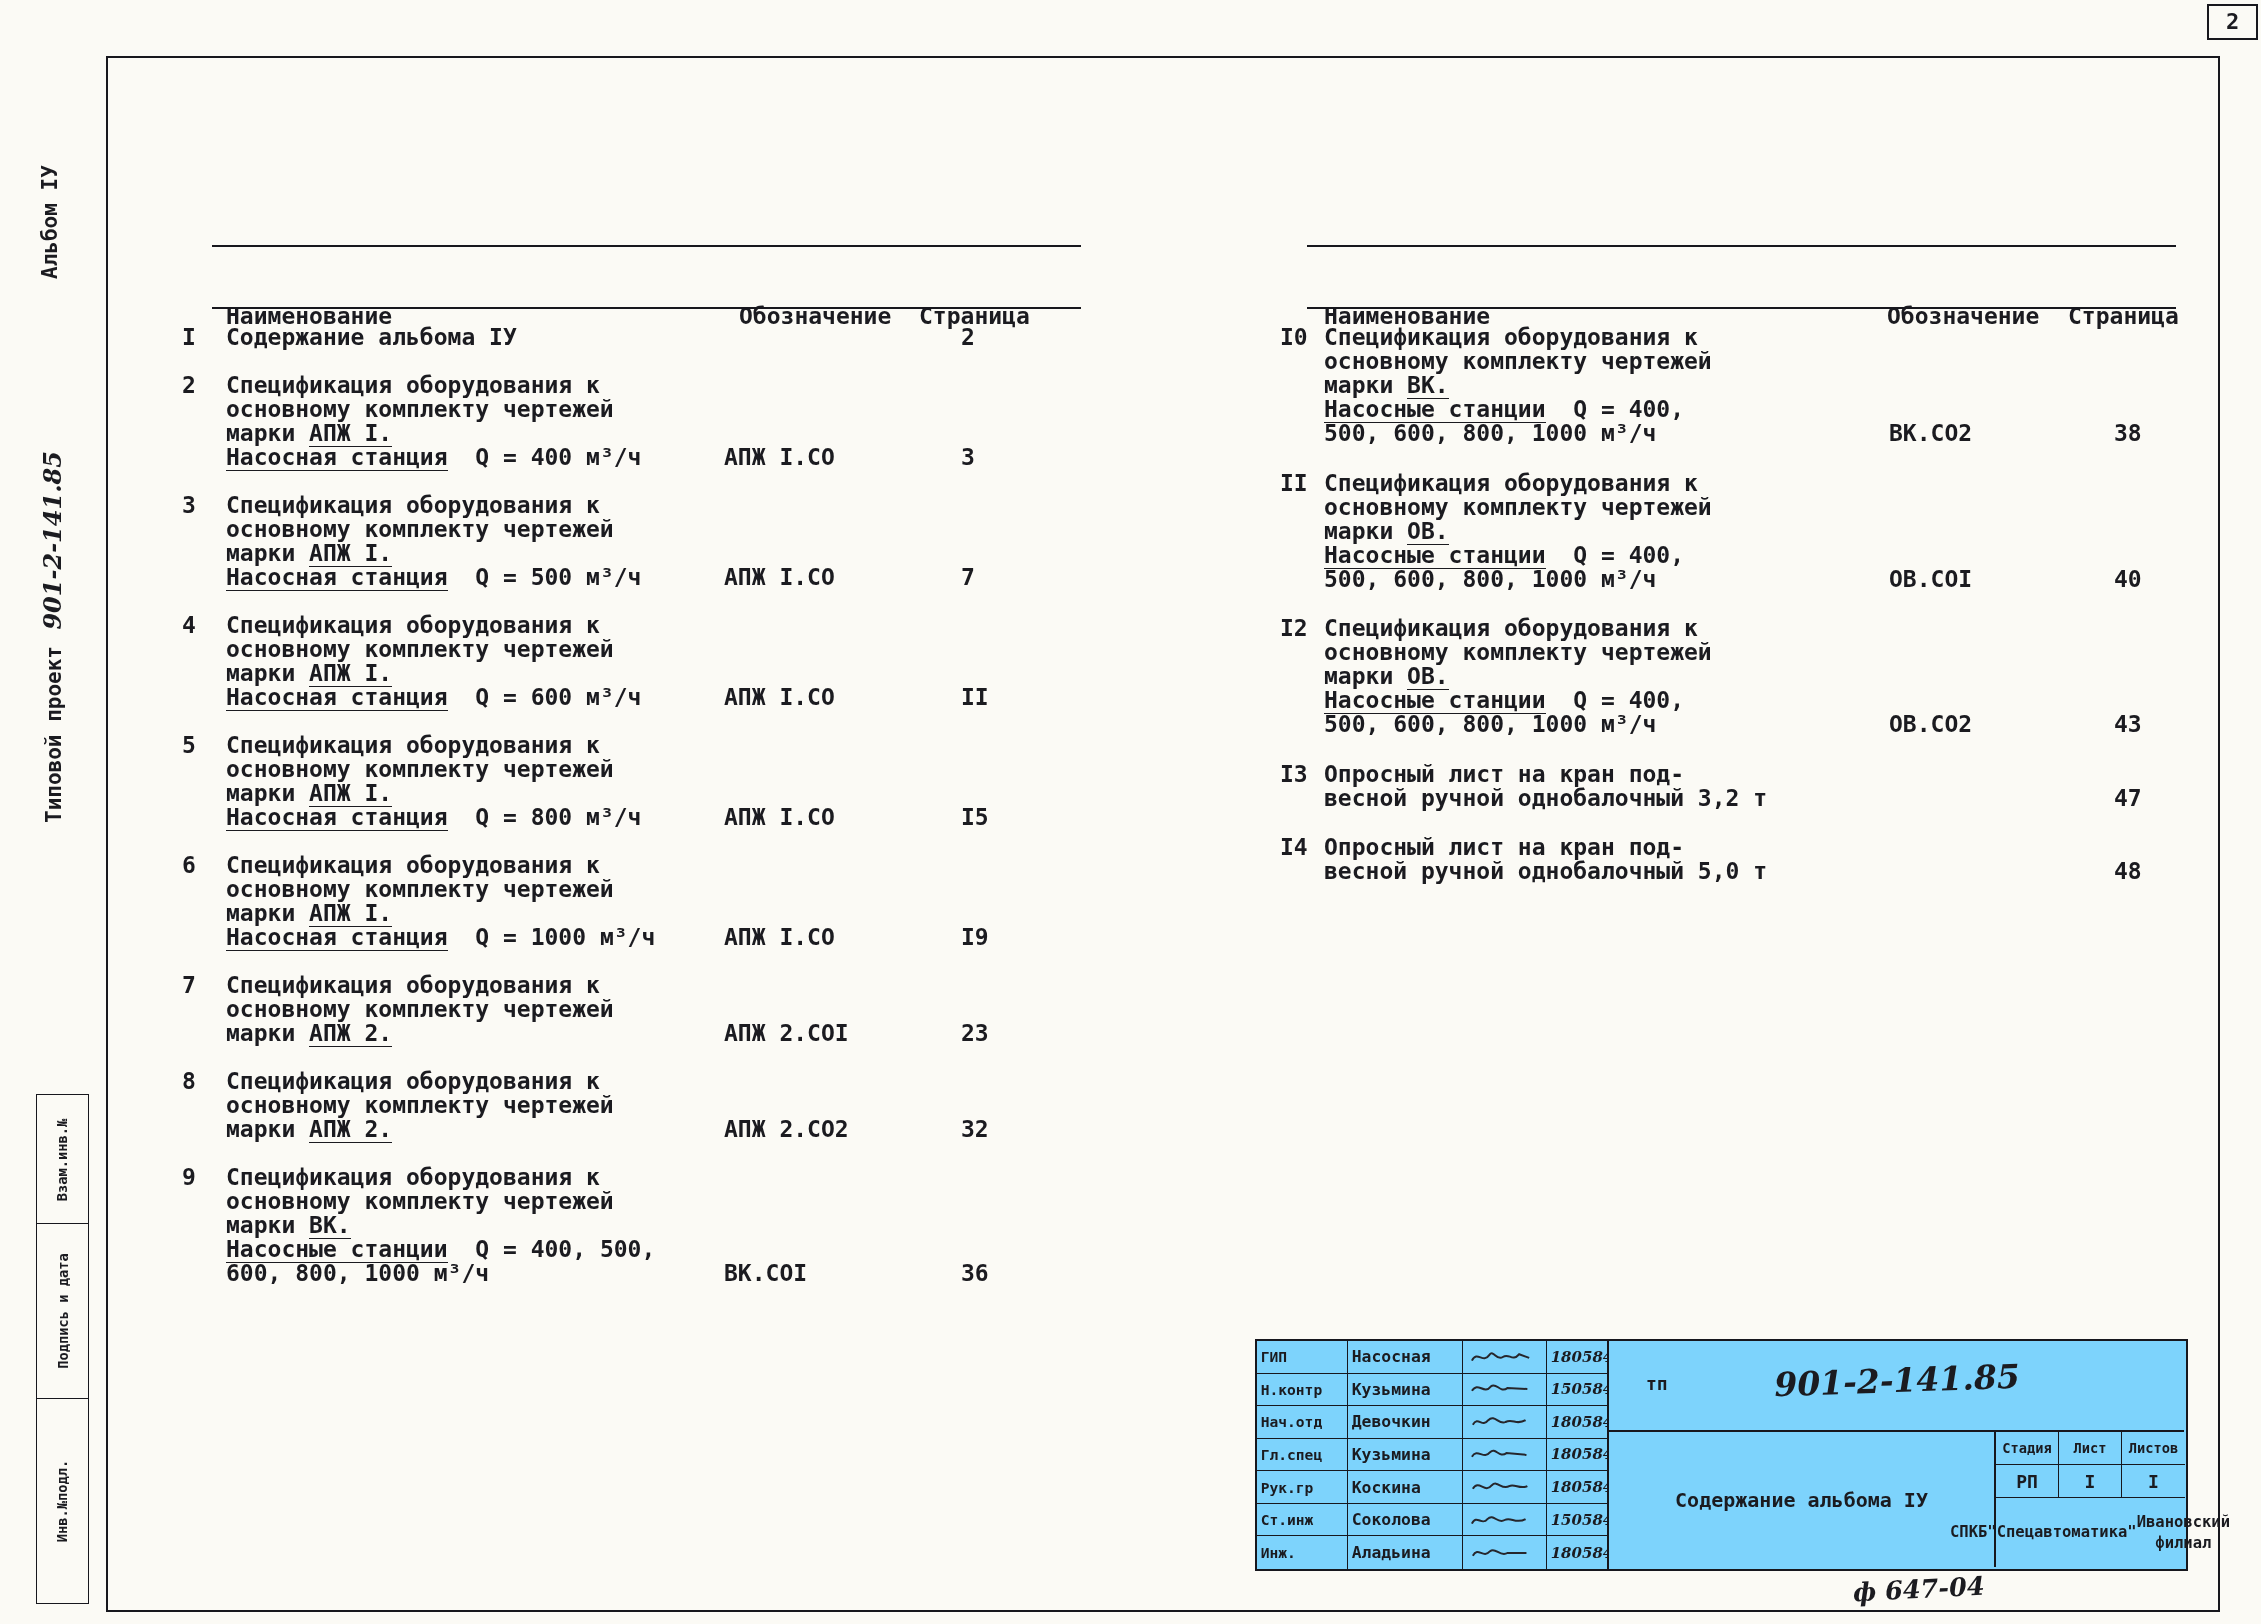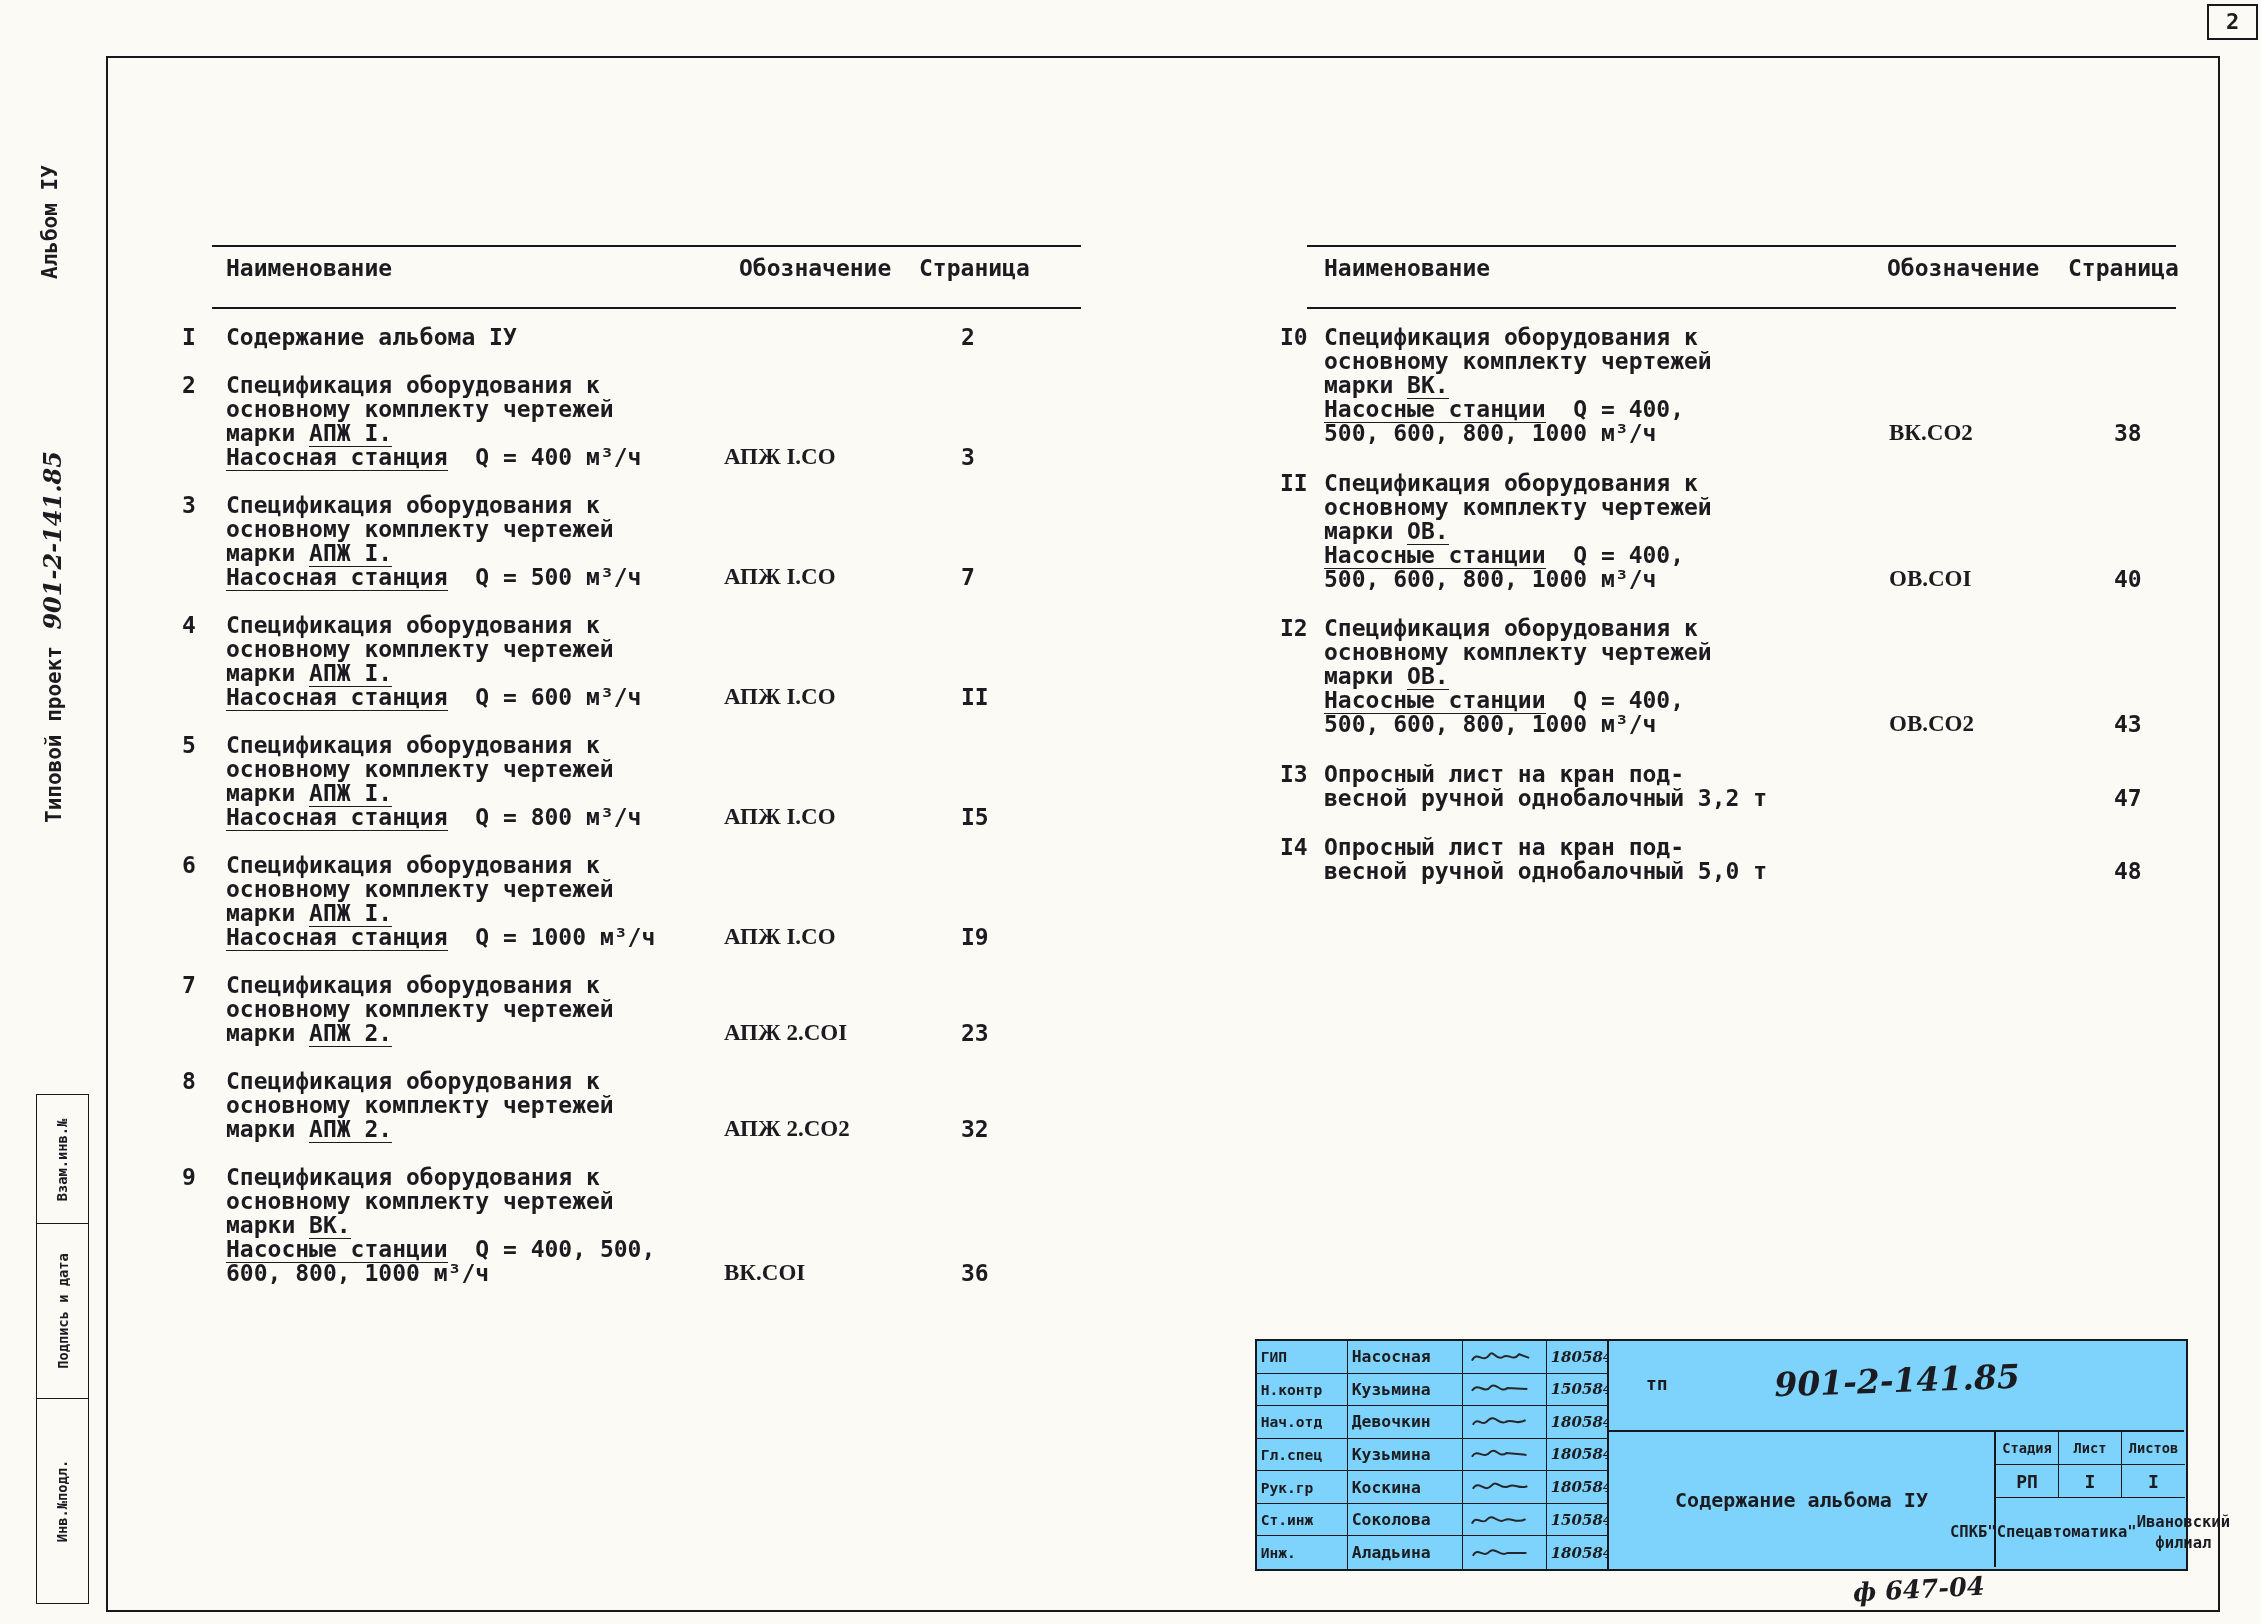--- a/index.html
+++ b/index.html
@@ -1,30 +1,30 @@
 <!DOCTYPE html>
 <html style="font-size:7.3px"><head>
 <meta charset="utf-8">
 <style>
   * { margin:0; padding:0; box-sizing:border-box; }
   html,body { width:2261px; height:1624px; }
   body { background:#f6f5f0; font-family:"DejaVu Sans Mono","Liberation Mono",monospace; color:#1b1b20; font-weight:bold; }
   #page { position:absolute; inset:0; background:#fbfaf5; overflow:hidden; }
   #frame { position:absolute; left:106px; top:56px; width:2114px; height:1556px; border:2.7px solid #17171d; background:#fbfaf5; }
   .rule { position:absolute; height:1.8px; background:#17171d; }
-  .hdr { position:absolute; font-size:23px; white-space:nowrap; }
+  .hdr { position:absolute; font-size:23px; white-space:nowrap;margin-top:48px; }
   .col { position:absolute; width:940px; }
   #col-left  { left:226px;  top:325px; }
   #col-right { left:1324px; top:325px; }
   .entry { position:relative; font-size:23px; line-height:24px; margin-bottom:24px; }
   #col-right .entry { margin-bottom:25.6px; }
   .entry .num { position:absolute; left:-44px; top:0; }
   .entry .name { white-space:pre-line; width:507px; }
   .u { border-bottom:1.8px solid #1b1b20; }
-  .desig { position:absolute; bottom:0; white-space:nowrap;font-family:Liberation Serif, serif; }
+  .desig { position:absolute; bottom:0; white-space:nowrap; }
   #col-left  .desig { left:498px; }
   #col-right .desig { left:565px; }
   .pageno { position:absolute; bottom:0; white-space:nowrap; }
   #col-left  .pageno { left:735px; }
   #col-right .pageno { left:790px; }
 
   
   #sheetno { position:absolute; left:2207px; top:3.7px; width:51px; height:36px; border:2.3px solid #17171d; display:flex; align-items:center; justify-content:center; font-size:22px; background:#fbfaf5; }
 
   

